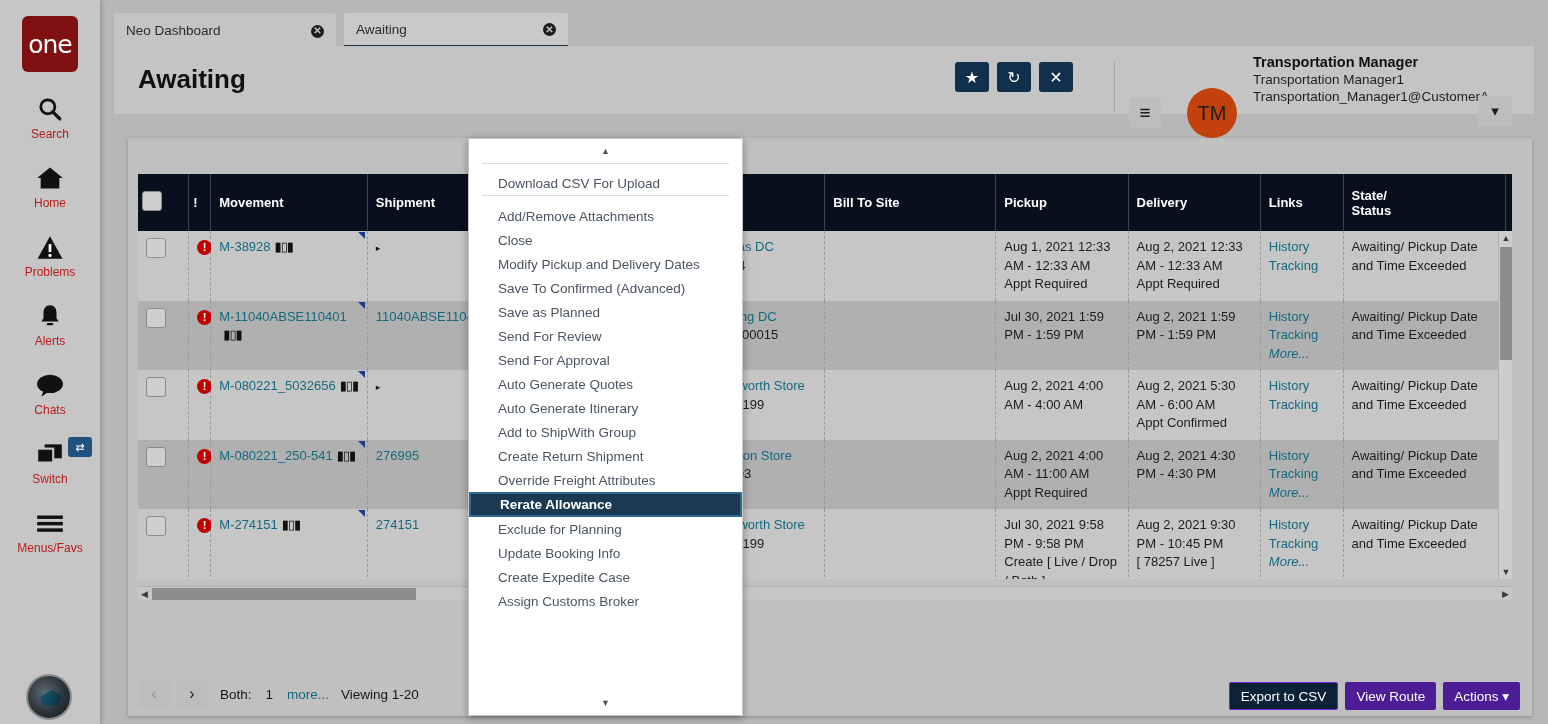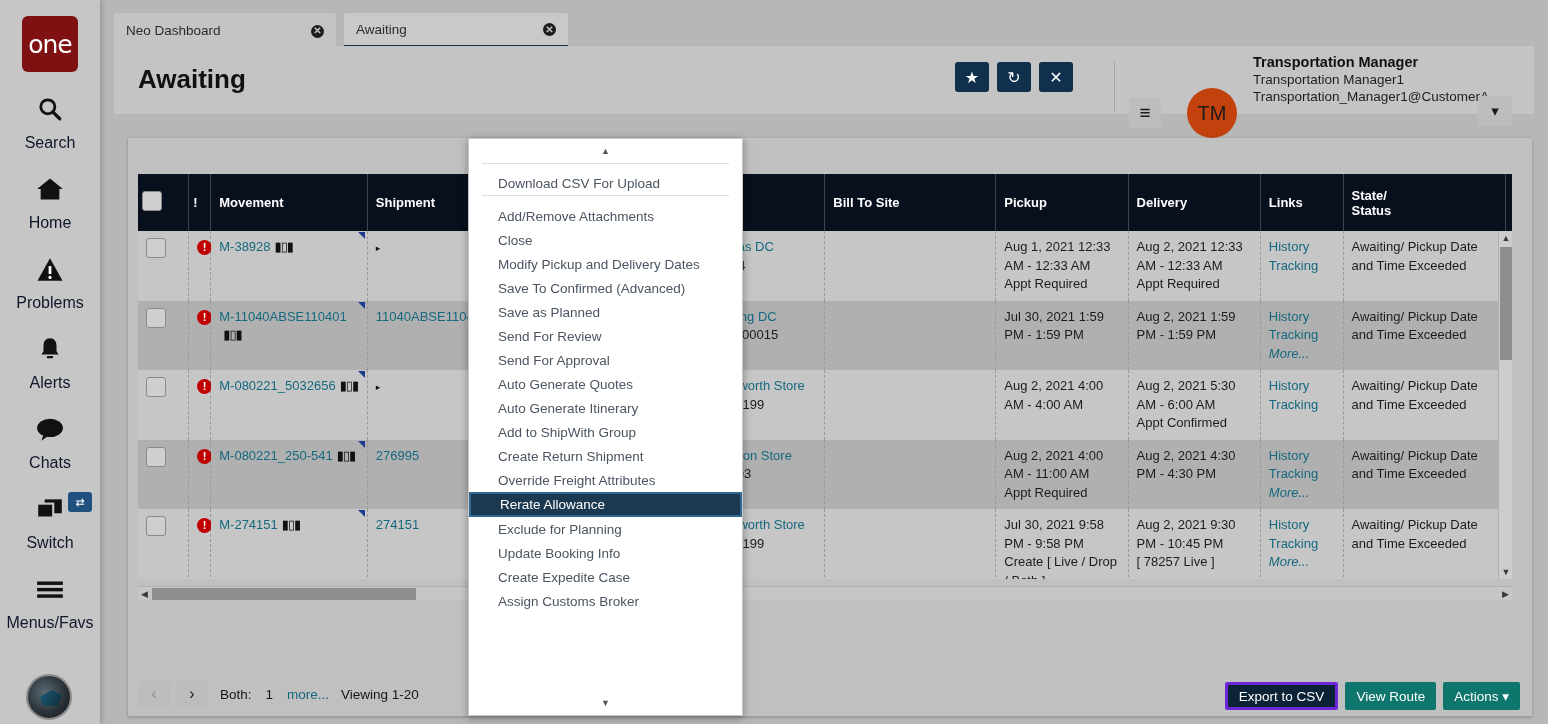--- a/index.html
+++ b/index.html
@@ -25,21 +25,21 @@
     display: flex; align-items: center; justify-content: center;
     color: #fff; font-size: 25px; letter-spacing: -1px;
     font-family: "DejaVu Sans", sans-serif;
   }
   .nav-item {
     width: 100px; margin-top: 22px;
     display: flex; flex-direction: column; align-items: center;
     color: #202020; cursor: pointer; position: relative;
   }
   .nav-item .ico { height: 30px; display:flex; align-items:center; justify-content:center; }
-  .nav-item .lbl { font-size: 16px; margin-top: 10px; color: #0f172a; }
+  .nav-item .lbl { font-size: 12px; margin-top: 3px; color: #b91c1c; }
   .switch-badge {
     position: absolute; right: 8px; top: -2px;
     width: 24px; height: 20px; background: #20507e; border-radius: 3px;
     display: flex; align-items: center; justify-content: center;
     color: #fff; font-size: 11px;
   }
   .sb-avatar {
     position: absolute; bottom: 4px; left: 26px;
     width: 46px; height: 46px; border-radius: 50%;
     background: radial-gradient(circle at 40% 40%, #5b6a74 0%, #2b3339 55%, #14181b 100%);
@@ -221,43 +221,43 @@
   .pg-more { font-size: 13.5px; color: #15697f; margin-left: 8px; cursor:pointer; }
   .pg-view { font-size: 13.5px; color: #161616; margin-left: 6px; }
 
   
   .footer-btns { position: absolute; right: 12px; top: 544px; display: flex; gap: 7px; }
   .fbtn {
     height: 28px; padding: 0 11px; border-radius: 2px;
     display: flex; align-items: center; justify-content: center;
     font-size: 13.5px; color: #fff; cursor: pointer;
   }
-  .fbtn.primary { background: #0c2236; border: 3px solid #6d28d9; margin-left: 40px; }
-  .fbtn.teal    { background: #0f766e; }
+  .fbtn.primary { background: #0c2236; border: 1px solid #6d28d9; margin-left: 40px; }
+  .fbtn.teal    { background: #4c1d95; }
 
   
   .ctxmenu {
     position: absolute; left: 468px; top: 138px; width: 275px; height: 578px;
     background: #fff; border: 1px solid #c8c8c8;
     box-shadow: 0 2px 8px rgba(0,0,0,.35); z-index: 60;
     display: flex; flex-direction: column;
   }
   .ctx-scroll-top, .ctx-scroll-bot {
     height: 24px; display:flex; align-items:center; justify-content:center;
     font-size: 9px; color:#555; cursor:pointer; flex: 0 0 auto;
   }
   .ctx-inner { position: relative; flex: 1 1 auto; overflow: hidden; padding-top: 7px; }
   .ctx-sep { height: 1px; background: #ddd; margin: 0 13px; }
   .ctx-item {
     height: 24px; display: flex; align-items: center;
     padding: 0 13px 0 29px; font-size: 13.5px; color: #4a5561;
     cursor: pointer; white-space: nowrap;
   }
   .ctx-item.highlight {
-    background: #1b3a52; color: #fff; font-weight: normal;
+    background: #1b3a52; color: #fff; font-weight: bold;
     border: 2px solid #2f6a92; height: 25px;
   }
   .ctx-gap { height: 8px; }
 </style>
 </head>
 <body>
 
 <div class="app">
 
   <div class="sidebar">

